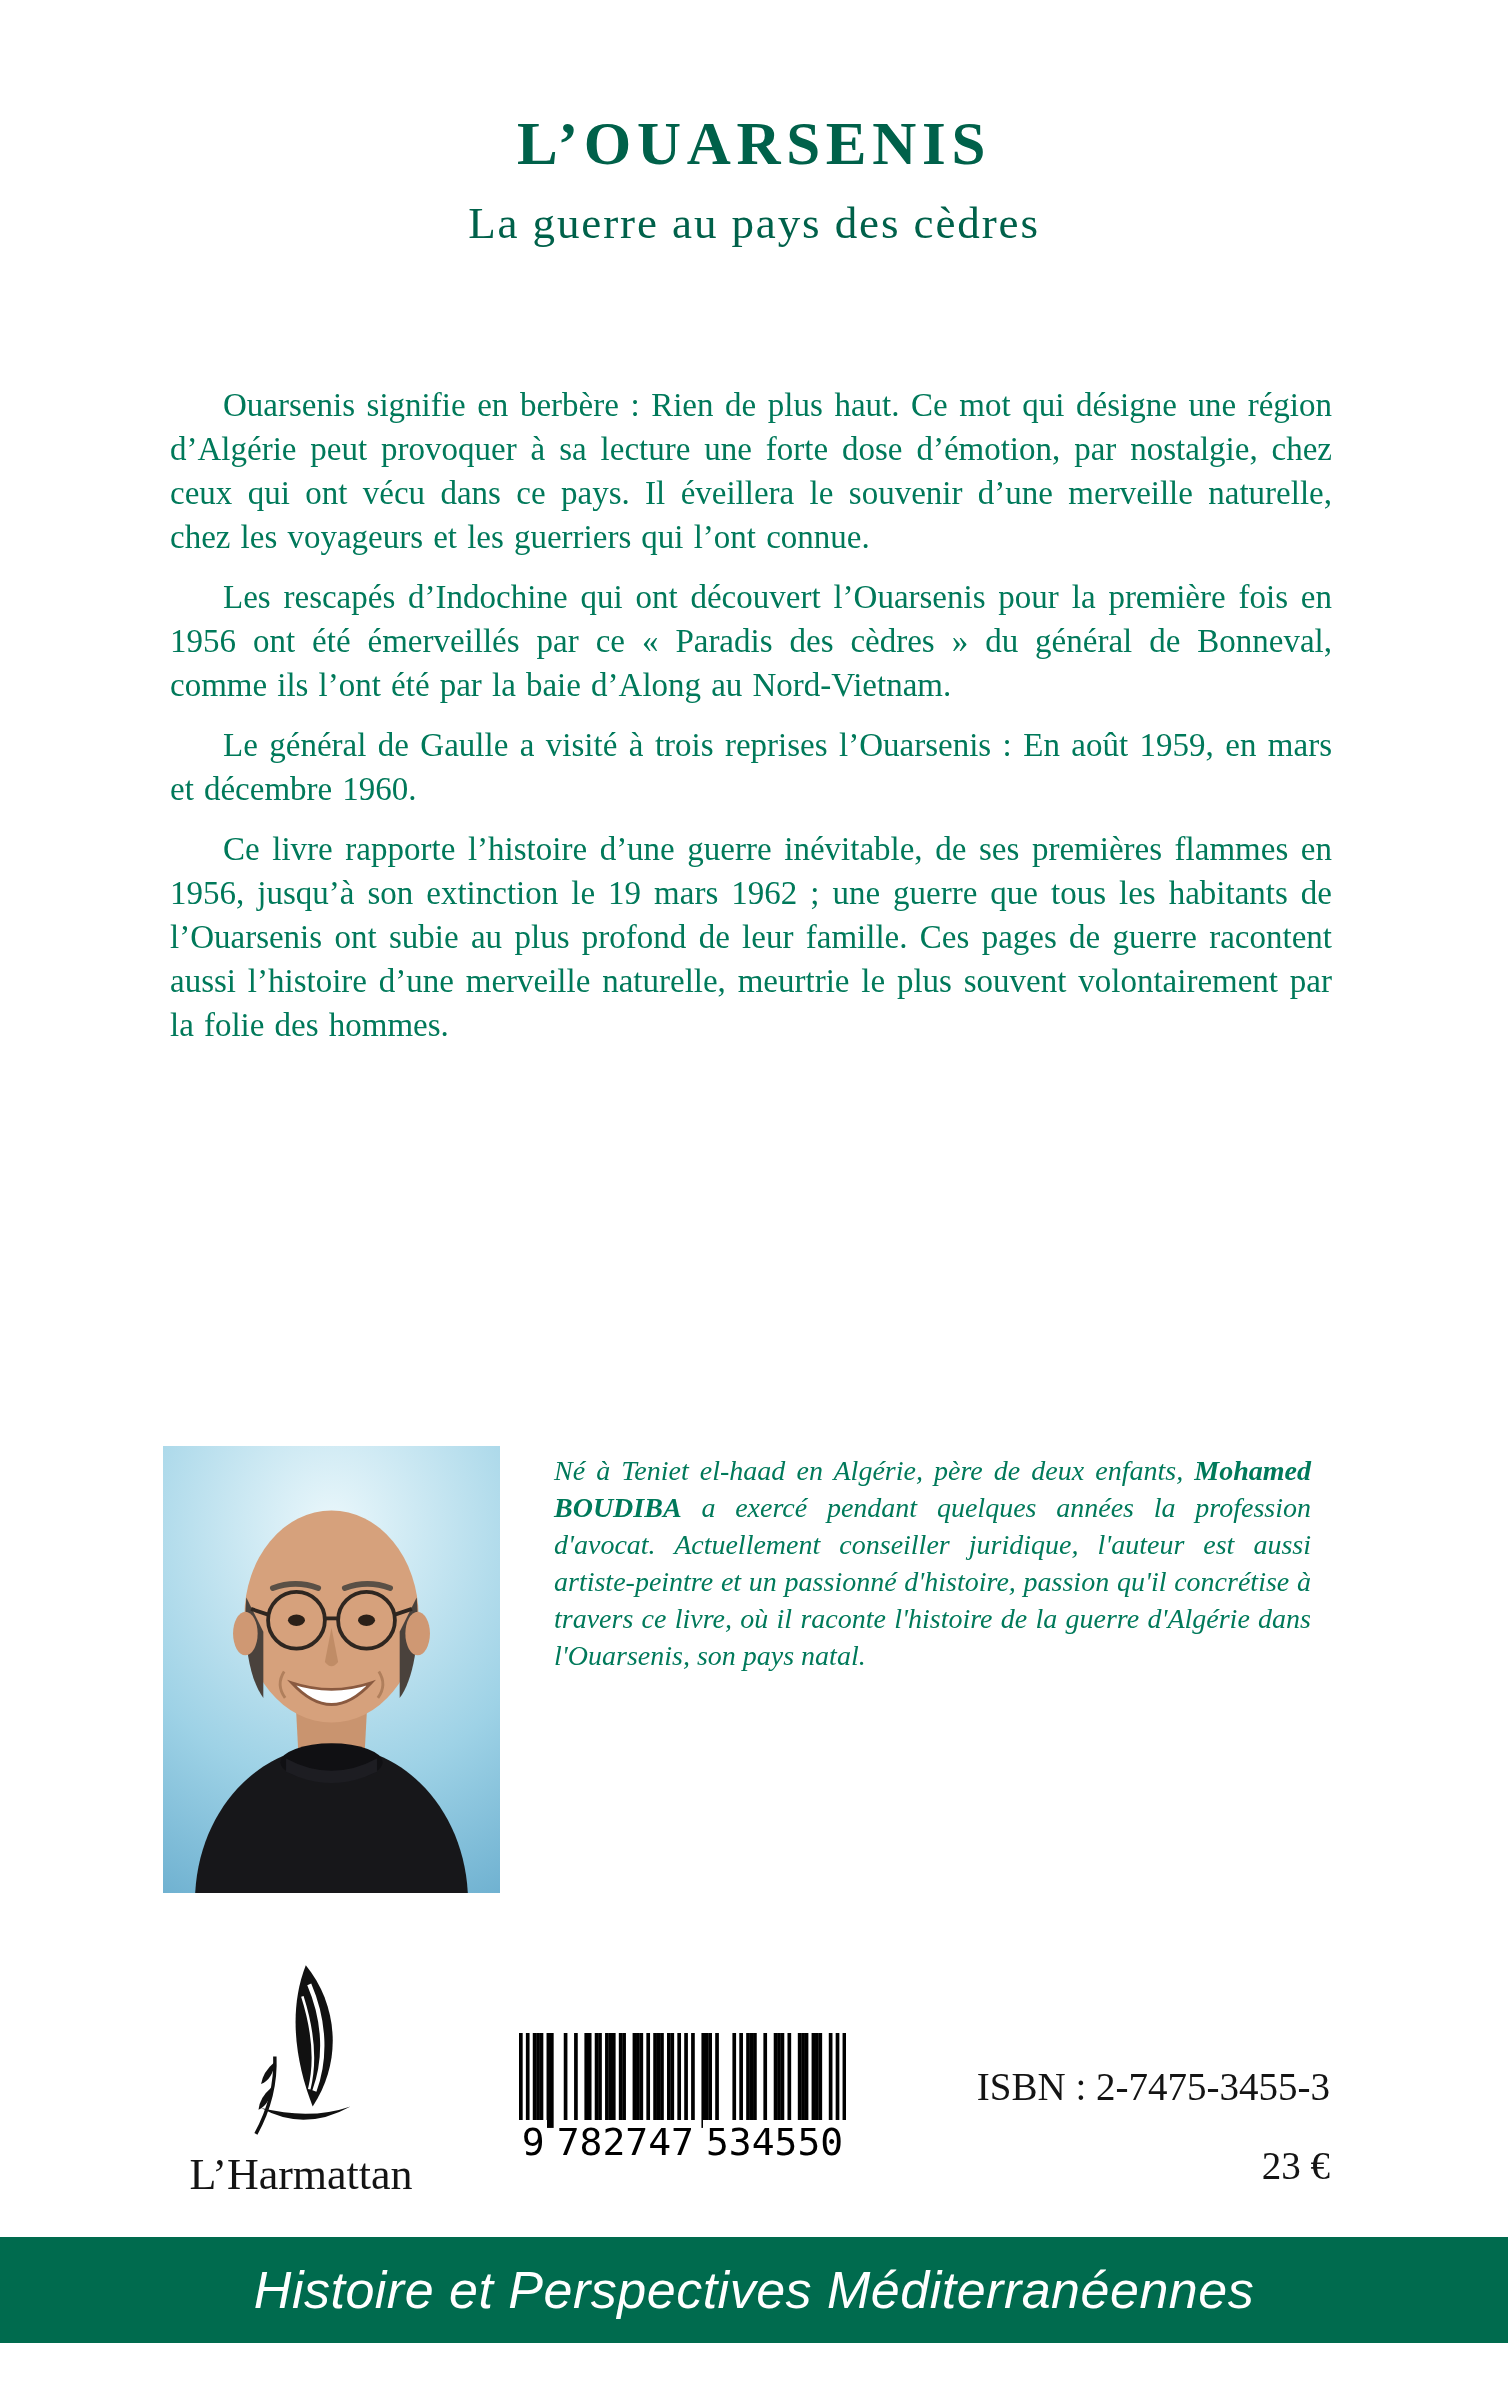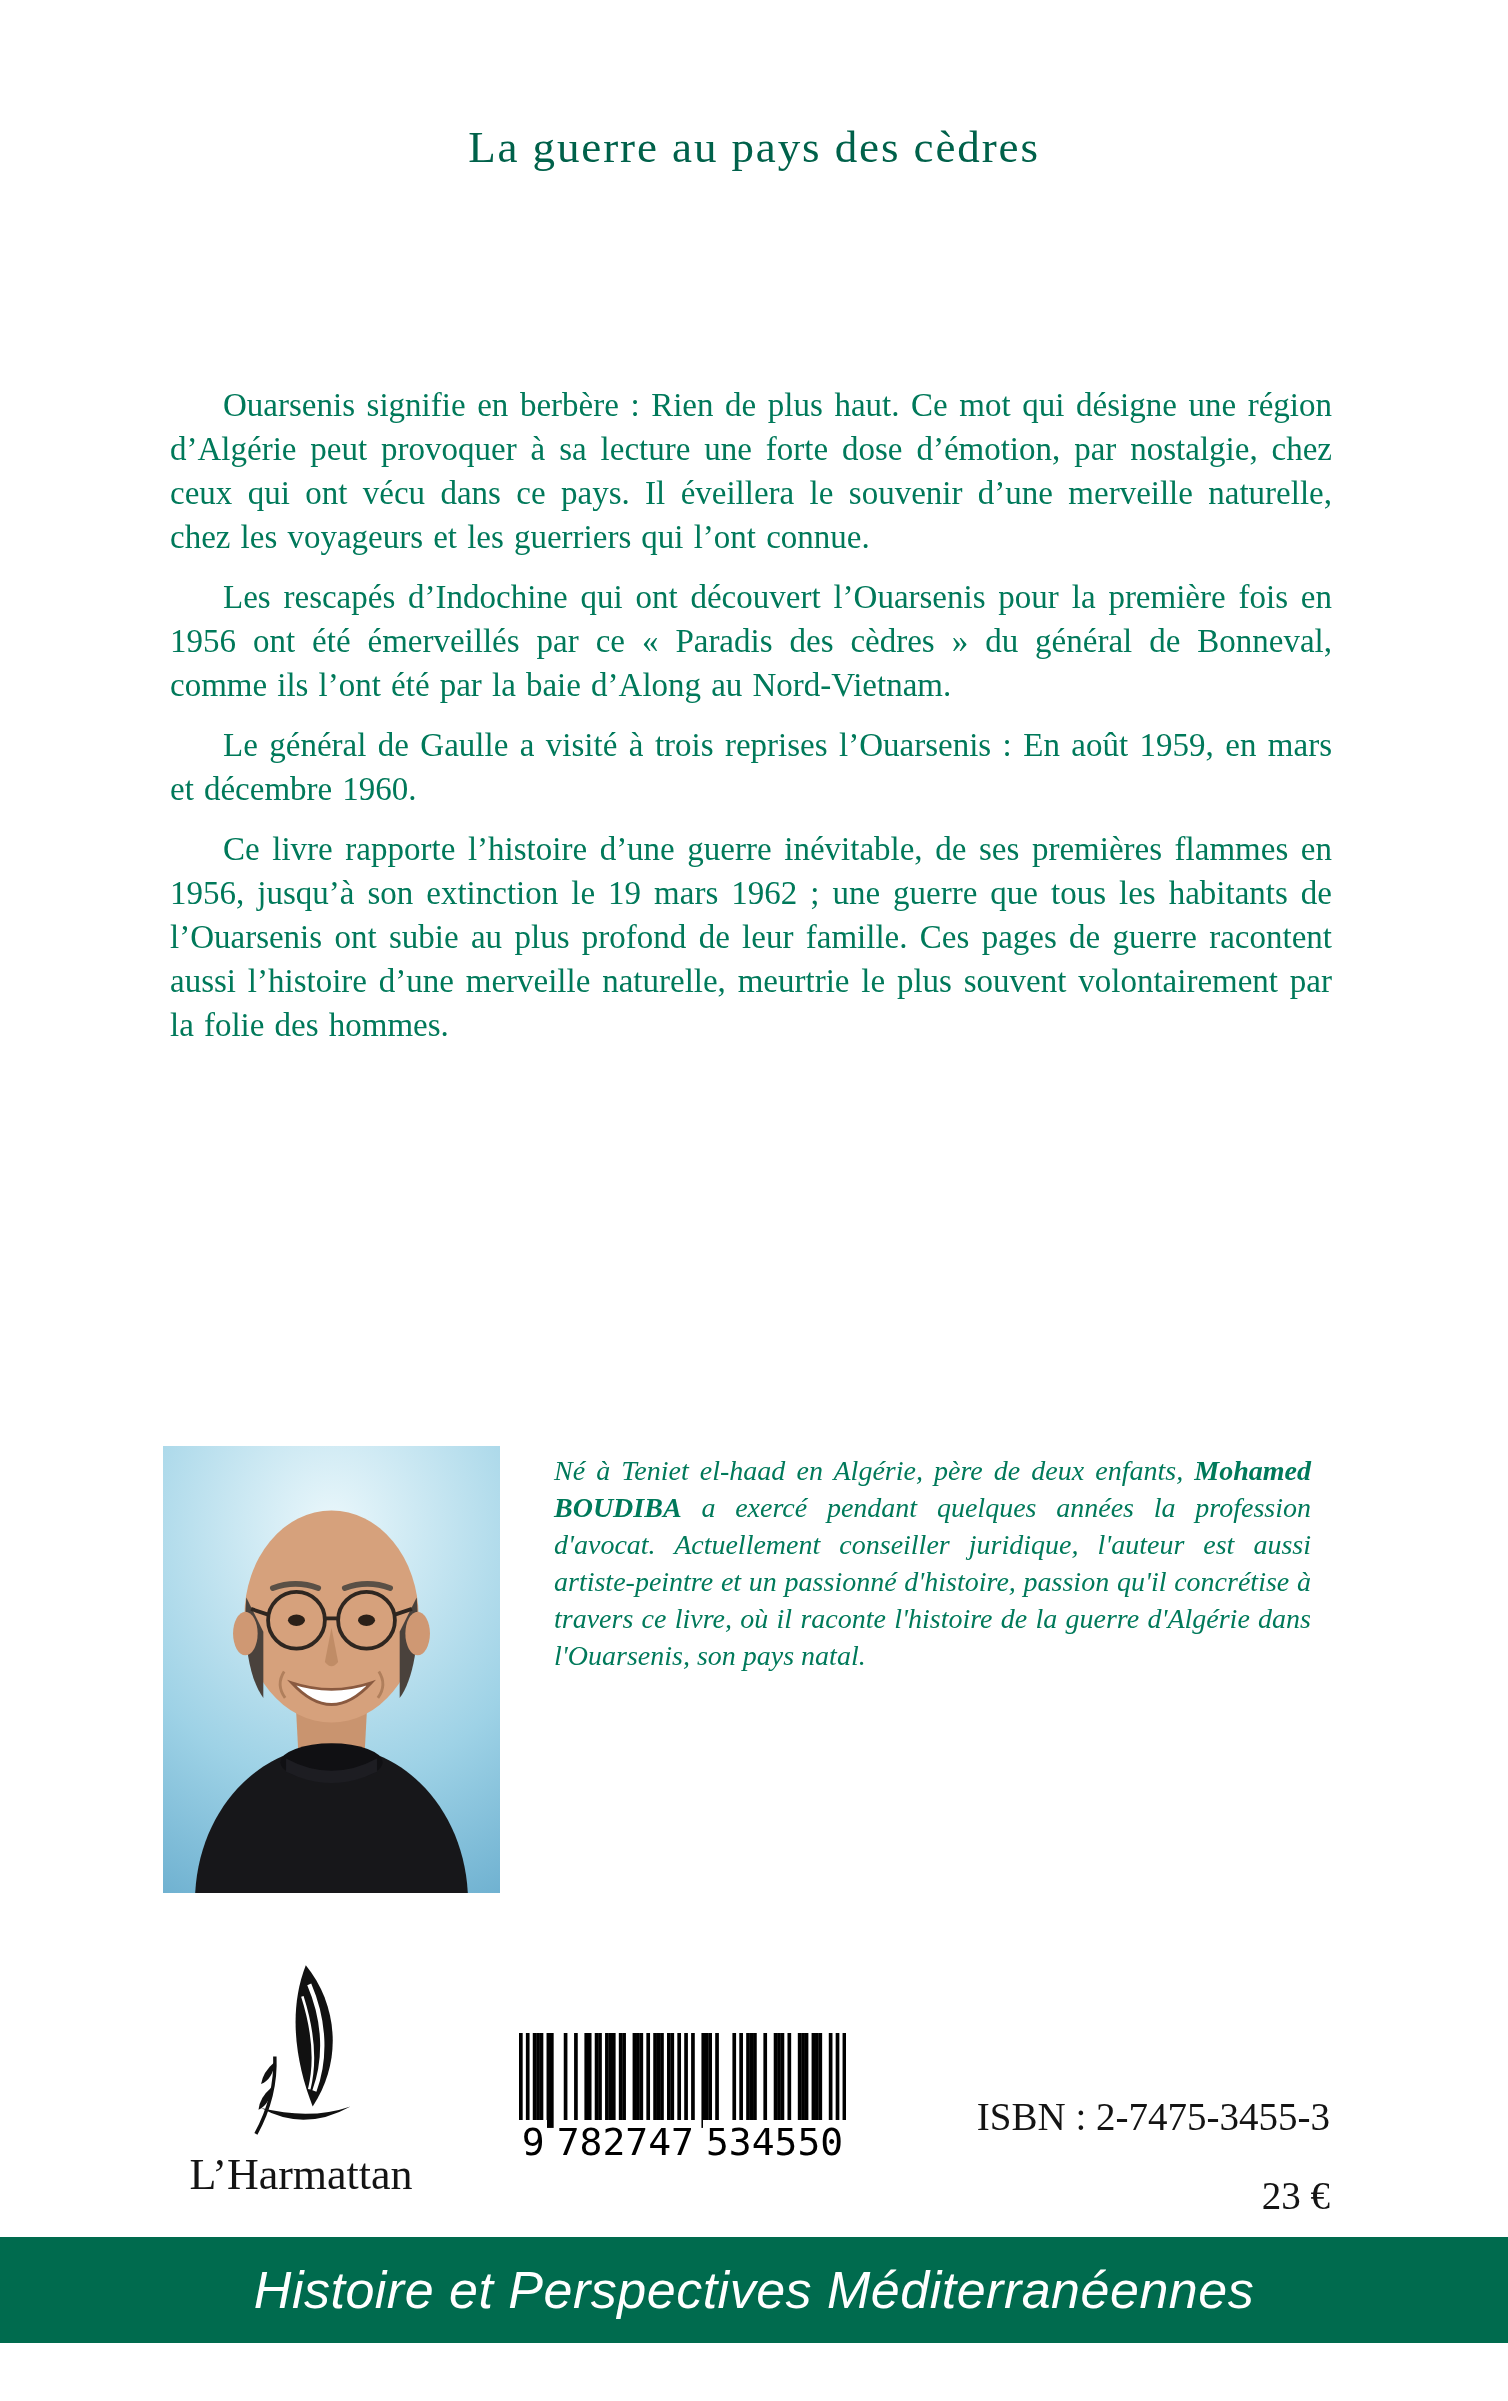--- a/index.html
+++ b/index.html
@@ -45,35 +45,36 @@
   .publisher{position:absolute;left:159px;top:1953px;width:284px;text-align:center;color:var(--ink);}
   .logo{display:block;width:129px;height:195px;margin:0 auto;}
   .pub-name{font-family:"Liberation Serif", serif;font-size:44px;line-height:49px;margin-top:1.9px;color:var(--ink);}
 
   .barcode{position:absolute;left:519px;top:2033px;width:327px;}
   .bars{display:block;width:327px;height:112px;}
   .bdigits{display:flex;justify-content:space-between;margin-top:-24.6px;position:relative;
            font-family:"DejaVu Sans Mono", monospace;font-size:38px;line-height:45px;color:#000;}
   .bdigits span{background:#ffffff;padding:0 2.8px;}
 
-  .isbn-block{position:absolute;right:178px;top:2063px;text-align:right;color:var(--ink);margin-top:30px;}
+  .isbn-block{position:absolute;right:178px;top:2063px;text-align:right;color:var(--ink);}
   .isbn{font-size:39px;line-height:47px;}
   .price{font-size:39px;line-height:47px;margin-top:32px;}
 
   .series{position:absolute;left:0;right:0;top:2237px;height:106px;
           background:var(--bar-green);display:flex;align-items:center;justify-content:center;font-style:italic;}
   .series span{font-family:"Liberation Sans", sans-serif;font-size:52px;color:#ffffff;
                letter-spacing:0.5px;}
 </style>
 </head>
 <body>
 
 <div class="cover">
 
   <header class="head">
+    <h1 class="title">L’OUARSENIS</h1>
     <h2 class="subtitle">La guerre au pays des cèdres</h2>
   </header>
 
   <section class="synopsis">
     <p class="syn-p">Ouarsenis signifie en berbère : Rien de plus haut. Ce mot qui désigne une région d’Algérie peut provoquer à sa lecture une forte dose d’émotion, par nostalgie, chez ceux qui ont vécu dans ce pays. Il éveillera le souvenir d’une merveille naturelle, chez les voyageurs et les guerriers qui l’ont connue.</p>
     <p class="syn-p">Les rescapés d’Indochine qui ont découvert l’Ouarsenis pour la première fois en 1956 ont été émerveillés par ce « Paradis des cèdres » du général de Bonneval, comme ils l’ont été par la baie d’Along au Nord-Vietnam.</p>
     <p class="syn-p">Le général de Gaulle a visité à trois reprises l’Ouarsenis : En août 1959, en mars et décembre 1960.</p>
     <p class="syn-p">Ce livre rapporte l’histoire d’une guerre inévitable, de ses premières flammes en 1956, jusqu’à son extinction le 19 mars 1962 ; une guerre que tous les habitants de l’Ouarsenis ont subie au plus profond de leur famille. Ces pages de guerre racontent aussi l’histoire d’une merveille naturelle, meurtrie le plus souvent volontairement par la folie des hommes.</p>
   </section>
 

